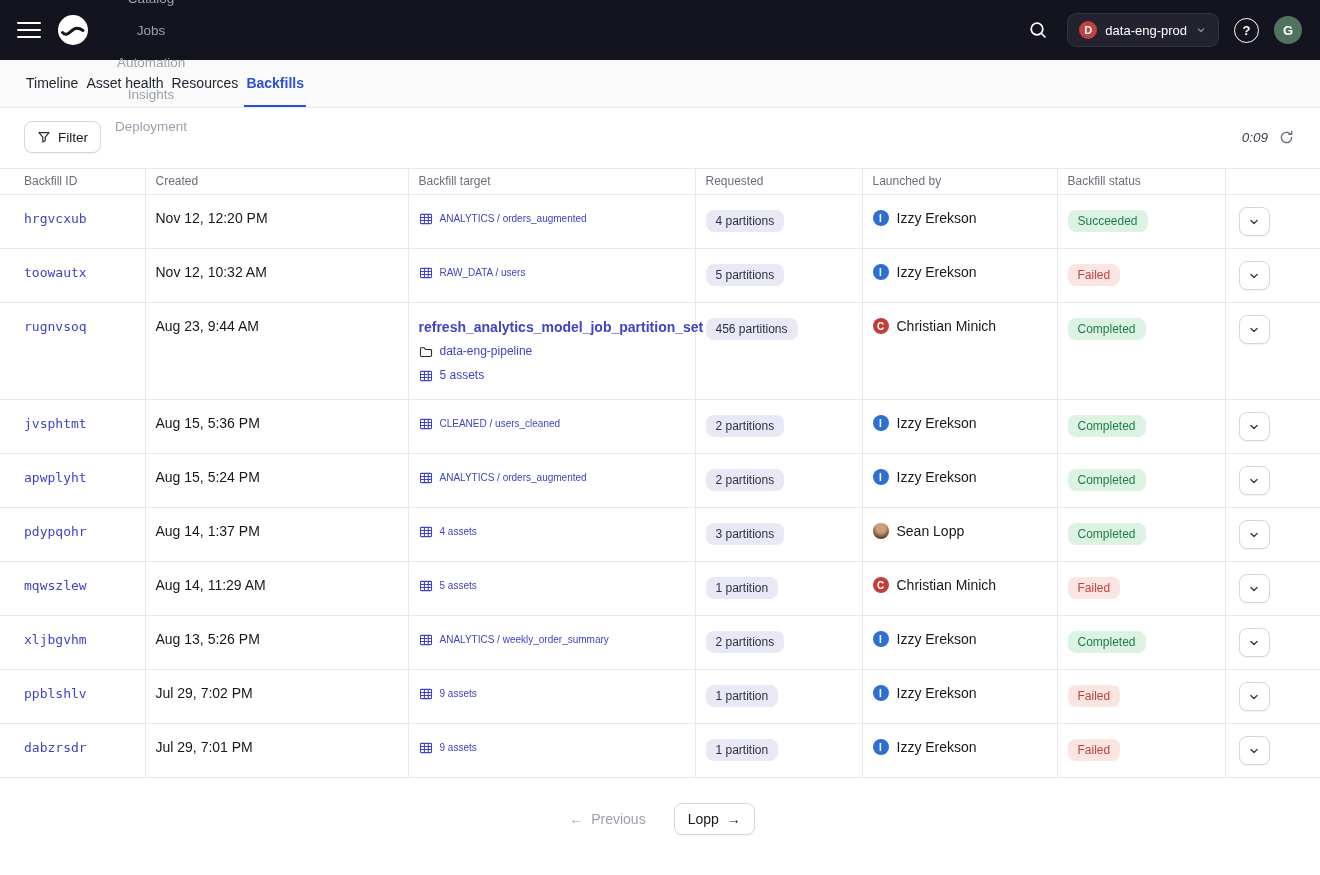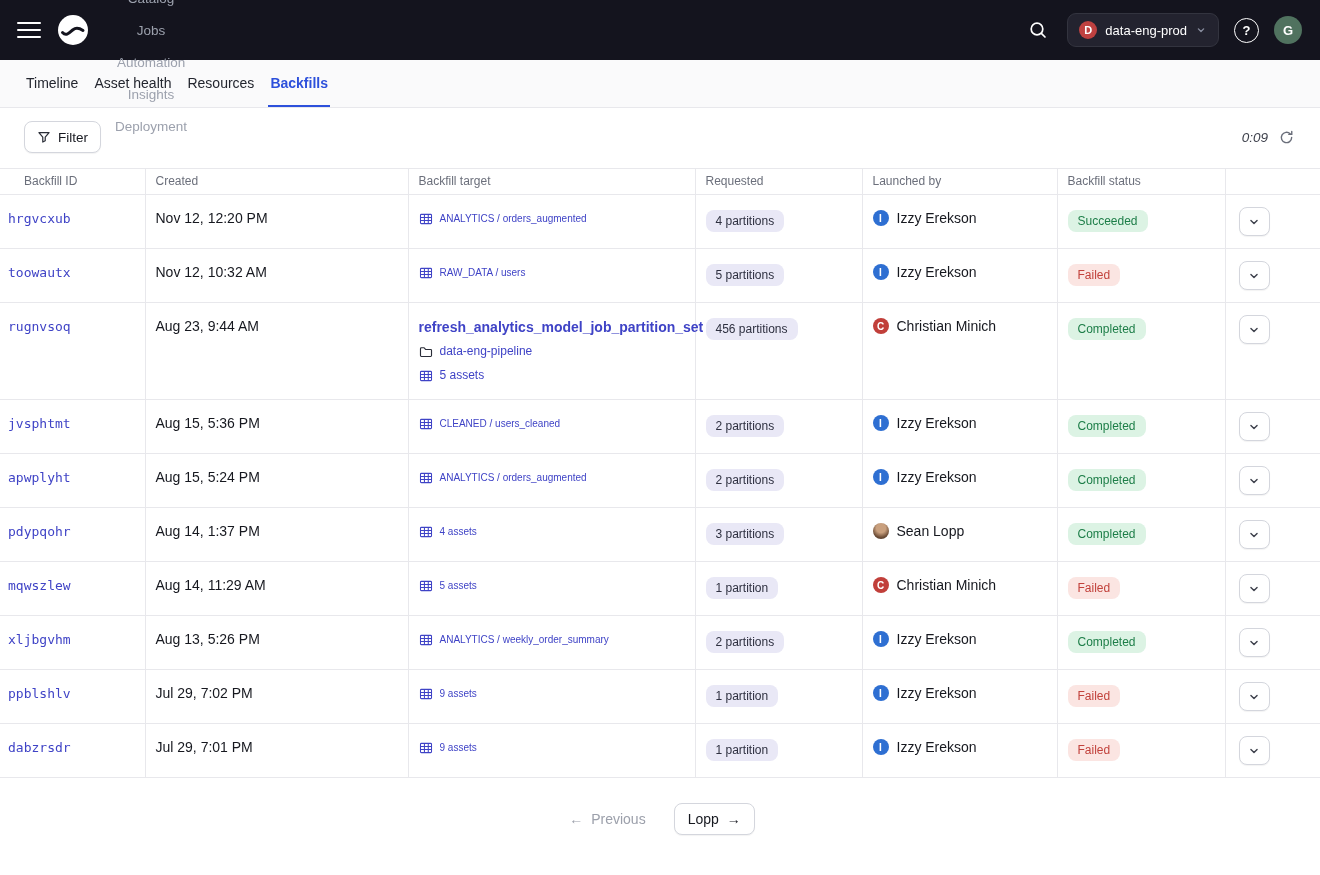--- a/index.html
+++ b/index.html
@@ -23,41 +23,41 @@
   .nav-right { margin-left:auto; display:flex; align-items:center; gap:15px; }
   .icon-btn { background:none; border:none; padding:4px; display:flex; cursor:pointer; }
   .deploy-pill { display:flex; align-items:center; gap:8px; background:#23232F; border:1px solid #33343F; border-radius:9px; height:34px; padding:0 11px; cursor:pointer; }
   .deploy-initial { width:18px; height:18px; border-radius:50%; background:#BF4140; color:#fff; font-size:11px; font-weight:700; display:flex; align-items:center; justify-content:center; }
   .deploy-label { font-size:13px; color:#ffffff; }
   .help-btn { width:25px; height:25px; border-radius:50%; border:1.6px solid #ffffff; background:none; color:#ffffff; font-size:13px; font-weight:700; display:flex; align-items:center; justify-content:center; cursor:pointer; padding:0; }
   .avatar-btn { width:28px; height:28px; border-radius:50%; border:none; background:#50725F; color:#ffffff; font-size:13px; font-weight:700; cursor:pointer; display:flex; align-items:center; justify-content:center; }
 
   
   .tabbar { background:#FAFAFB; border-bottom:1px solid #E8E8EC; padding:0 24px; }
-  .tabs { display:flex; gap:12px; height:47px; }
+  .tabs { display:flex; gap:4px; height:47px; }
   .tab { display:flex; align-items:center; font-size:14px; color:#23262F; font-weight:500; cursor:pointer; border-bottom:2px solid transparent; padding:0 2px; }
   .tab.active { color:#2D50DB; border-bottom-color:#2D50DB; font-weight:700; }
 
   
   .toolbar { display:flex; align-items:center; justify-content:space-between; padding:13px 24px 15px; }
   .filter-btn { display:flex; align-items:center; gap:7px; height:32px; padding:0 12px; background:#fff; border:1px solid #D4D6DD; border-radius:8px; font-size:13.5px; color:#16181F; cursor:pointer; box-shadow:0 1px 1px rgba(0,0,0,0.05); }
   .f-icon { display:flex; color:#2B2E38; }
   .timer-wrap { display:flex; align-items:center; gap:9px; }
   .timer { font-size:13.5px; color:#3E414C;font-style:italic; }
   .refresh-btn { border:none; background:none; color:#6A6E7A; cursor:pointer; padding:2px; display:flex; }
 
   
   .backfills-table { width:1320px; border-collapse:collapse; table-layout:fixed; }
   .backfills-table th, .backfills-table td { border-bottom:1px solid #E8E8EC; border-right:1px solid #E8E8EC; }
   .backfills-table th:last-child, .backfills-table td:last-child { border-right:none; }
   .backfills-table thead th { border-top:1px solid #E8E8EC; }
   .th { font-size:12px; color:#6B6F7B; font-weight:400; text-align:left; padding:5px 10px 6px; white-space:nowrap; }
   .th.first { padding-left:24px; }
   .cell { vertical-align:top; padding:15px 10px; font-size:14px; color:#16181F; }
-  .cell.first { padding-left:8px; }
+  .cell.first { padding-left:24px; }
   .id-link { font-family:"DejaVu Sans Mono","Liberation Mono",monospace; font-size:13px; color:#3F43C6; }
   .target-line { display:flex; align-items:center; gap:7px; line-height:17px; }
   .target-line.sub { margin-top:7px; }
   .t-icon { display:flex; flex:0 0 14px; }
   .icon-table { color:#3F43C6; }
   .icon-folder { color:#2A2D38; }
   .target-link { font-size:10px; color:#3F43C6; }
   .target-link.small { font-size:12px; }
   .job-link { display:block; font-size:14px; font-weight:700; color:#3F43C6; line-height:18px; margin-bottom:2px; }
   .badge { display:inline-block; font-size:12px; line-height:14px; padding:4px 10px 4px; border-radius:8px; white-space:nowrap; }

